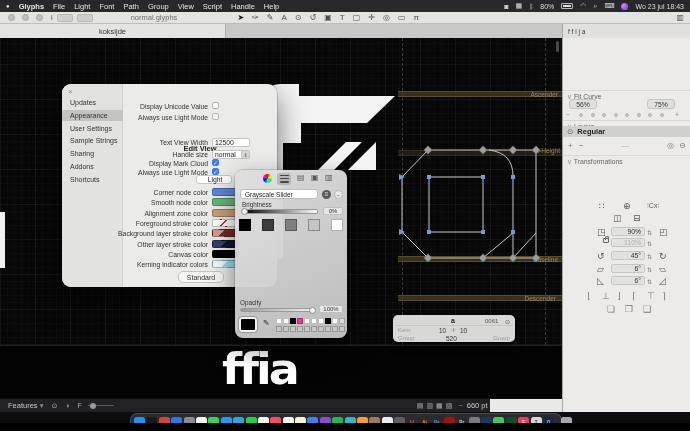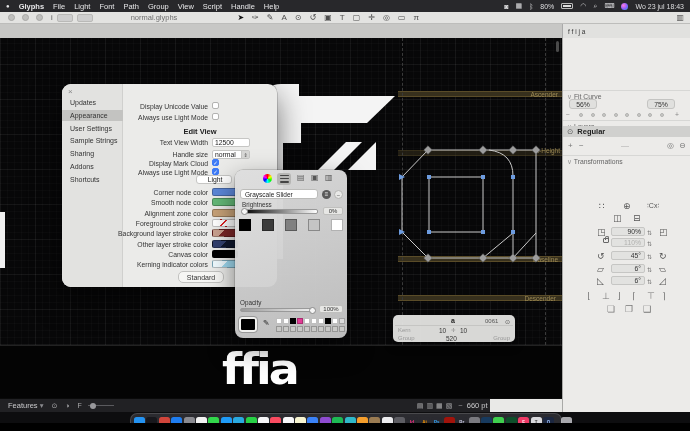--- a/index.html
+++ b/index.html
@@ -152,20 +152,21 @@
         <span>▢</span>
         <span>✛</span>
         <span>◎</span>
         <span>▭</span>
         <span>π</span>
       </span>
     <span style="margin-left:auto;margin-right:6px;color:#555;font-size:8px">▥</span>
   </div>
 
   <div class="abs tabbar">
+    <div class="tab active" style="width:226px">koksijde</div>
     <div style="flex:1"></div>
   </div>
   <div class="abs palhead">f f i j a</div>
 
   <div class="abs canvas"></div>
   <div class="abs zone" style="top:91px"></div>
   <div class="abs zone" style="top:150px;opacity:.55"></div>
   <div class="abs zone" style="top:256px"></div>
   <div class="abs zone" style="top:295px"></div>
   <div class="abs mlabel" style="left:502px;top:91px">Ascender</div>
@@ -309,21 +310,21 @@
         <div class="pwitem" style="top: 13px;">Updates</div>
         <div class="pwitem sel" style="top: 25.8px;">Appearance</div>
         <div class="pwitem" style="top: 38.6px;">User Settings</div>
         <div class="pwitem" style="top: 51.4px;">Sample Strings</div>
         <div class="pwitem" style="top: 64.2px;">Sharing</div>
         <div class="pwitem" style="top: 77px;">Addons</div>
         <div class="pwitem" style="top: 89.8px;">Shortcuts</div>
       </div>
     <span style="position:absolute;left:6px;top:3px;color:#888;font-size:8px">×</span>
     <div id="fvRows"></div>
-    <div class="pwhead" style="top:43px">Edit View</div>
+    <div class="pwhead" style="top:60px">Edit View</div>
     <div class="pwlabel" style="left:6px;top:55px">Text View Width</div>
     <div class="field" style="left:150px;top:54px;width:38px">12500</div>
     <div class="pwlabel" style="left:6px;top:67px">Handle size</div>
     <div class="field" style="left:150px;top:66px;width:38px">
       <span>normal</span>
       <span style="position:absolute;right:0;top:0;bottom:0;width:8px;background:#d7d7d5;border-left:1px solid #c6c6c4;font-size:5px;text-align:center;line-height:8px;color:#555">⇕</span>
     </div>
     <div id="evRows"></div>
     <div class="field" style="left:134px;top:91px;width:36px;text-align:center;border-radius:3px">Light</div>
     <div id="colorRows"></div>

